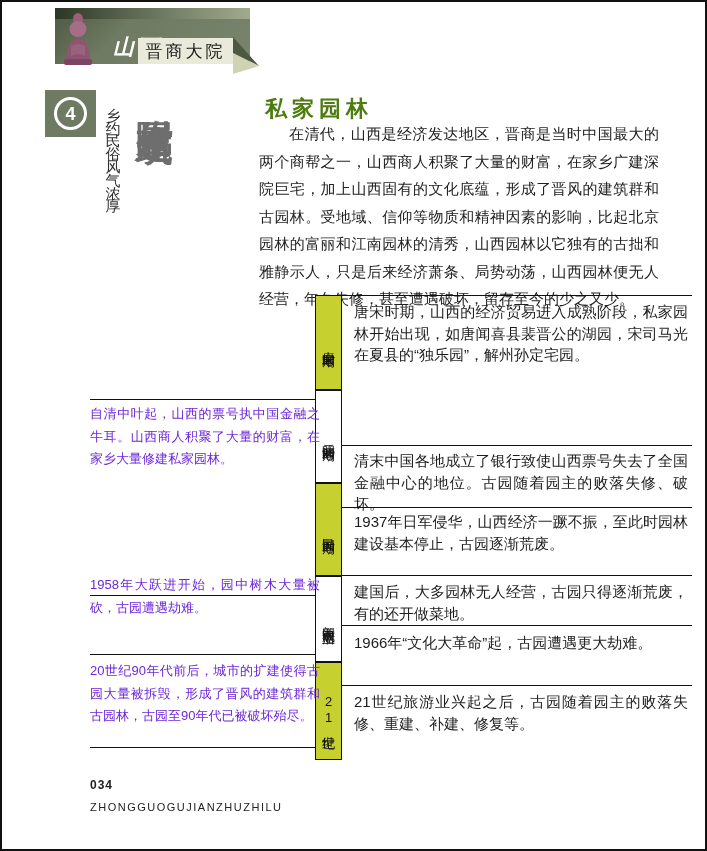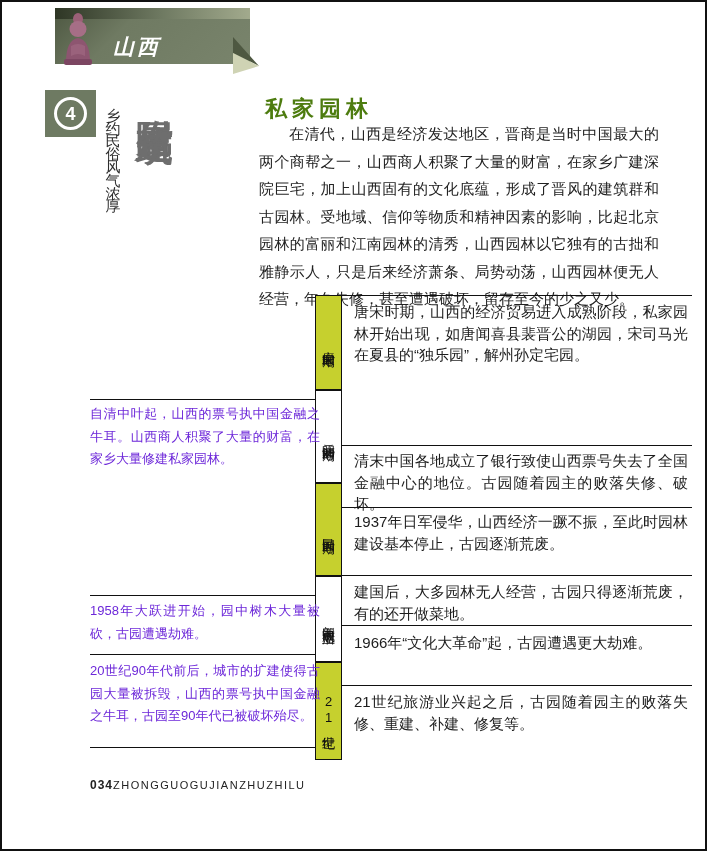--- a/index.html
+++ b/index.html
@@ -87,44 +87,47 @@
   .l0{top:397px;} .l1{top:593px;} .l2{top:652px;} .l3{top:745px;}
   .tl-note-r{
     position:absolute;left:352px;width:334px;
     font-size:15px;line-height:21.5px;color:#1d1d1d;text-align:justify;
   }
   .nr0{top:299px;} .nr1{top:448px;} .nr2{top:509px;} .nr3{top:579px;} .nr4{top:630px;} .nr5{top:689px;}
   .tl-note-l{
     position:absolute;left:88px;width:230px;
     font-size:13px;line-height:22.5px;color:#6d28d9;text-align:justify;
   }
-  .nl0{top:401px;} .nl1{top:598px;} .nl2{top:658px;}
+  .nl0{top:401px;} .nl1{top:572px;} .nl2{top:658px;}
   
   .footer{
     position:absolute;left:88px;top:776px;
-    display:flex;align-items:baseline;color:#222;
+    display:flex;align-items:baseline;gap:9px;color:#222;flex-direction:column;
   }
   .footer .pg{font-size:12px;font-weight:bold;letter-spacing:1px;}
   .footer .rt{font-size:11px;letter-spacing:1.5px;}
 </style>
 </head>
 <body>
 
 <div class="page">
 
   <div class="hdr-green">
     <div class="hdr-grad"></div>
     <svg class="statue" width="38" height="54" viewBox="0 0 38 54">
       <ellipse cx="19" cy="7" rx="5" ry="6" fill="#9b6077"></ellipse>
       <ellipse cx="19" cy="17" rx="8.5" ry="8" fill="#a66e86"></ellipse>
       <path d="M7 50 Q7 28 19 26 Q31 28 31 50 Z" fill="#8d5570"></path>
       <path d="M12 34 Q19 30 26 34 L26 44 Q19 40 12 44 Z" fill="#a66e86" opacity="0.55"></path>
       <rect x="5" y="47" width="28" height="6" rx="2" fill="#7c4662"></rect>
     </svg>
     <div class="hdr-region">山西</div>
+  </div>
+  <div class="hdr-series">
+    <span>晋商大院</span>
   </div>
   <svg class="fold" width="26" height="38" viewBox="0 0 26 38">
     <polygon points="0,0 26,29 0,16" fill="#4e5841"></polygon>
     <polygon points="0,16 26,29 0,37" fill="#cfd3b4"></polygon>
   </svg>
 
   <div class="chap-square">
     <div class="chap-circle">
       <span>4</span>
     </div>
@@ -156,21 +159,21 @@
 
     <div class="tl-note-r nr0">唐宋时期，山西的经济贸易进入成熟阶段，私家园林开始出现，如唐闻喜县裴晋公的湖园，宋司马光在夏县的“独乐园”，解州孙定宅园。</div>
     <div class="tl-note-r nr1">清末中国各地成立了银行致使山西票号失去了全国金融中心的地位。古园随着园主的败落失修、破坏。</div>
     <div class="tl-note-r nr2">1937年日军侵华，山西经济一蹶不振，至此时园林建设基本停止，古园逐渐荒废。</div>
     <div class="tl-note-r nr3">建国后，大多园林无人经营，古园只得逐渐荒废，有的还开做菜地。</div>
     <div class="tl-note-r nr4">1966年“文化大革命”起，古园遭遇更大劫难。</div>
     <div class="tl-note-r nr5">21世纪旅游业兴起之后，古园随着园主的败落失修、重建、补建、修复等。</div>
 
     <div class="tl-note-l nl0">自清中叶起，山西的票号执中国金融之牛耳。山西商人积聚了大量的财富，在家乡大量修建私家园林。</div>
     <div class="tl-note-l nl1">1958年大跃进开始，园中树木大量被砍，古园遭遇劫难。</div>
-    <div class="tl-note-l nl2">20世纪90年代前后，城市的扩建使得古园大量被拆毁，山西的票号执中国金融之牛耳，古园至90年代已被破坏殆尽。</div>
+    <div class="tl-note-l nl2">20世纪90年代前后，城市的扩建使得古园大量被拆毁，形成了晋风的建筑群和古园林，古园至90年代已被破坏殆尽。</div>
   </div>
 
   <div class="footer">
     <span class="pg">034</span>
     <span class="rt">ZHONGGUOGUJIANZHUZHILU</span>
   </div>
 
 </div>
 
 </body></html>

